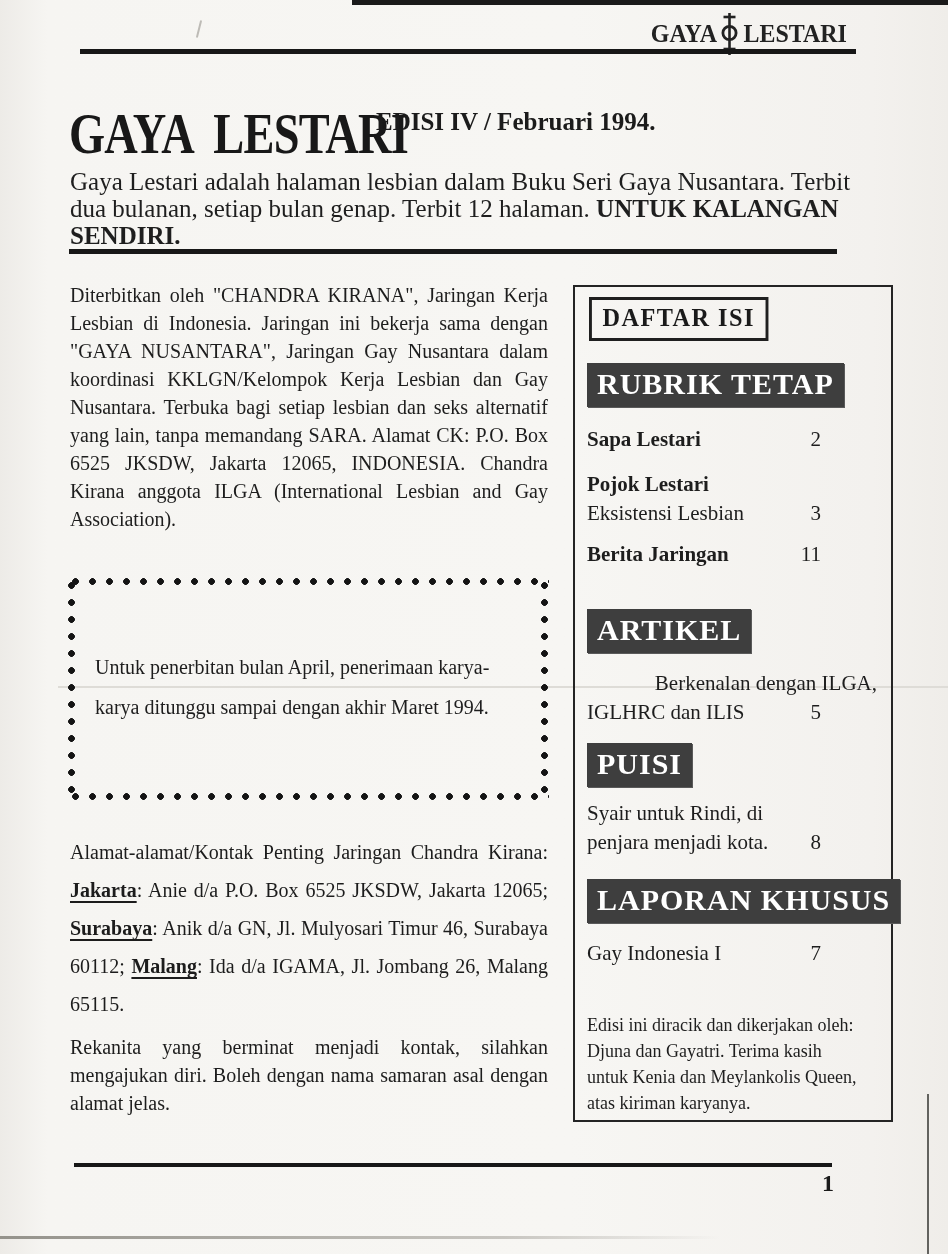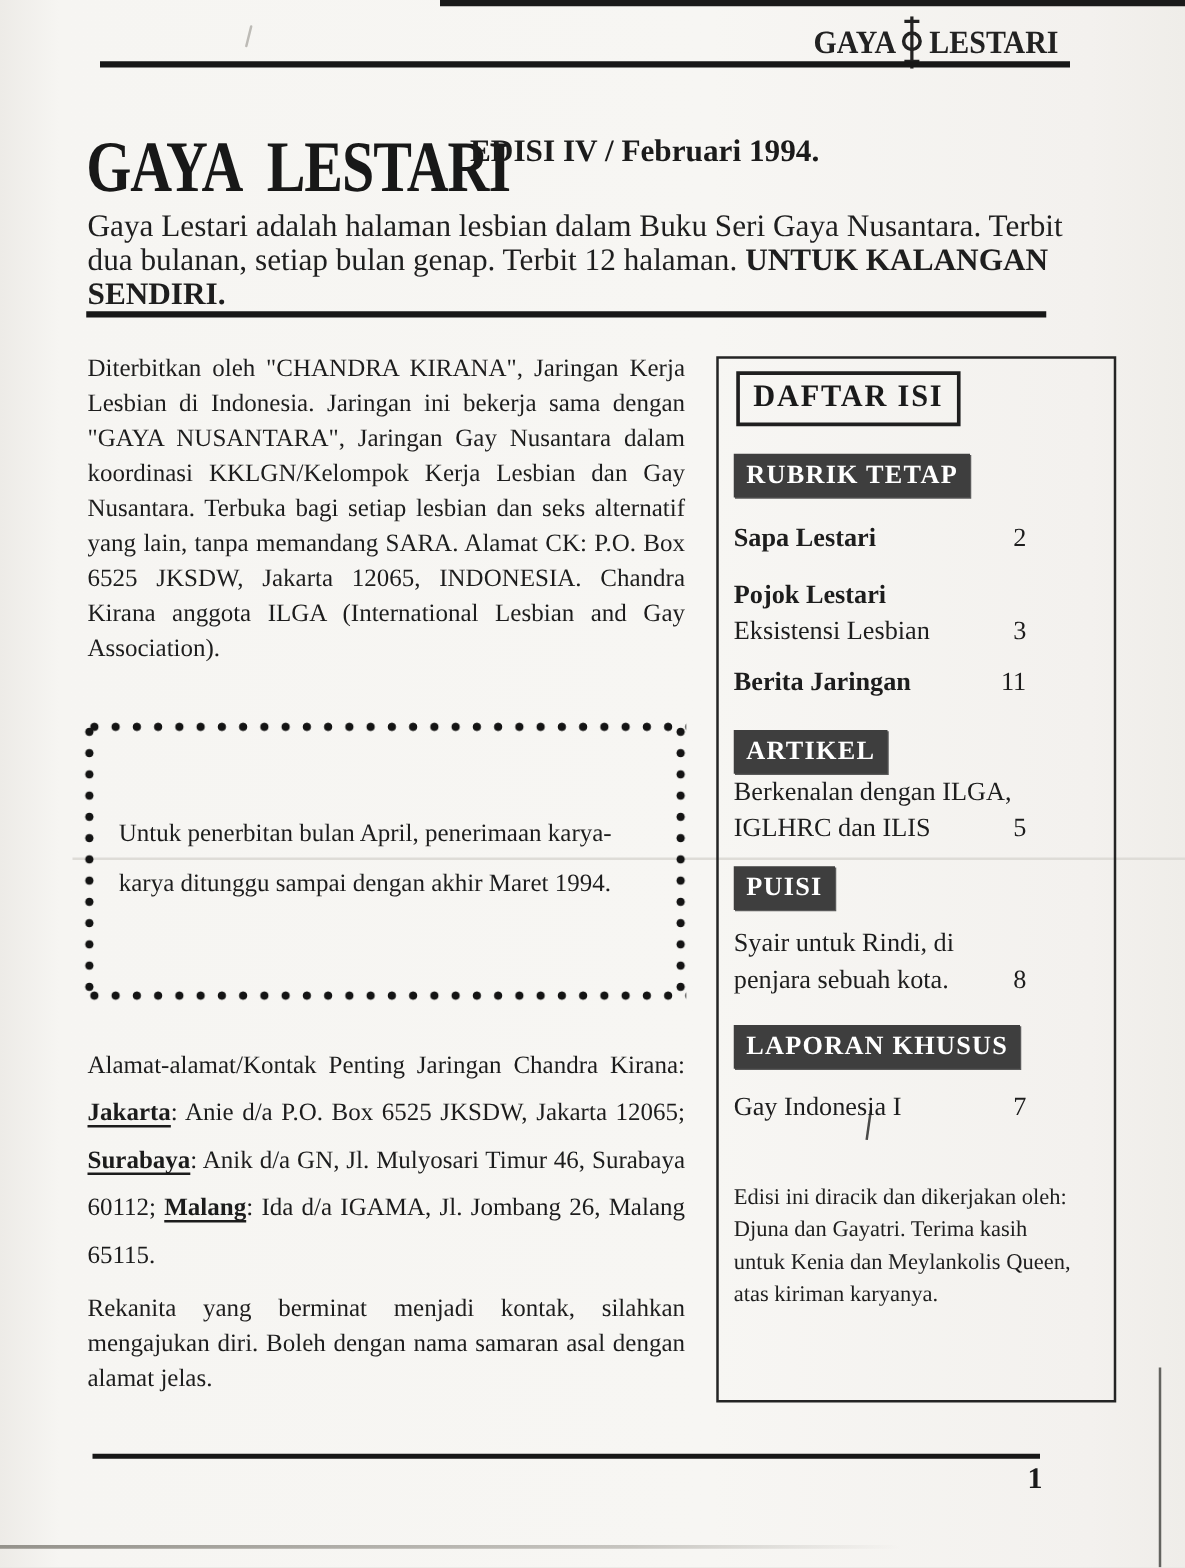--- a/index.html
+++ b/index.html
@@ -51,28 +51,28 @@
     border:2.5px solid #242424;box-sizing:border-box;
     padding:10px 14px 0 12px;background:rgba(255,255,255,0.0);
   }
   .toc-title-box{
     display:inline-block;border:3px solid #1f1f1f;padding:4px 11px 6px;
     font-size:25px;font-weight:bold;letter-spacing:1.5px;color:#1a1a1a;margin-left:2px;
     transform:scaleX(.97);transform-origin:left center;white-space:nowrap;
   }
   .badge{
     display:inline-block;background:#3e3e3e;color:#ffffff;
-    font-size:21px;font-weight:bold;letter-spacing:1px;
+    font-size:30px;font-weight:bold;letter-spacing:1px;
     padding:4px 10px 6px;white-space:nowrap;
     box-shadow:1px 1px 0 #5a5a5a;
   }
-  .b1{margin-top:22px;} .b2{margin-top:24px;} .b3{margin-top:16px;} .b4{margin-top:22px;}
+  .b1{margin-top:22px;} .b2{margin-top:40px;} .b3{margin-top:16px;} .b4{margin-top:22px;}
   .toc-entry{font-size:21px;color:#1d1d1d;line-height:29px;}
   .e-sapa{margin-top:18px;} .e-pojok{margin-top:16px;} .e-berita{margin-top:12px;}
-  .e-artikel{} .e-puisi{margin-top:12px;} .e-laporan{margin-top:16px;}
+  .e-artikel{margin-top:16px;text-align:right;} .e-puisi{margin-top:12px;} .e-laporan{margin-top:16px;}
   .entry-flex{display:flex;justify-content:space-between;padding-right:56px;}
   .bold{font-weight:bold;}
   .pg{font-weight:normal;}
   .colophon{margin-top:44px;width:278px;font-size:18px;line-height:26px;color:#1e1e1e;}
   
   .page-number{position:absolute;top:1170px;left:822px;font-size:24px;font-weight:bold;color:#1a1a1a;}
   
   .art{position:absolute;}
   .art-topstrip{top:0;left:352px;width:596px;height:5px;background:#1a1a1a;}
   .art-penmark{top:20px;left:198px;width:2px;height:18px;background:#bdbbb6;transform:rotate(14deg);border-radius:2px;}
@@ -169,21 +169,21 @@
         <span>IGLHRC dan ILIS</span>
         <span class="pg">5</span>
       </div>
     </div>
 
     <div><span class="badge b3">PUISI</span></div>
 
     <div class="toc-entry e-puisi">
       <div><span>Syair untuk Rindi, di</span></div>
       <div class="entry-flex">
-        <span>penjara sebuah kota.</span>
+        <span>penjara menjadi kota.</span>
         <span class="pg">8</span>
       </div>
     </div>
 
     <div><span class="badge b4">LAPORAN KHUSUS</span></div>
 
     <div class="toc-entry e-laporan">
       <div class="entry-flex">
         <span>Gay Indonesia I</span>
         <span class="pg">7</span>

